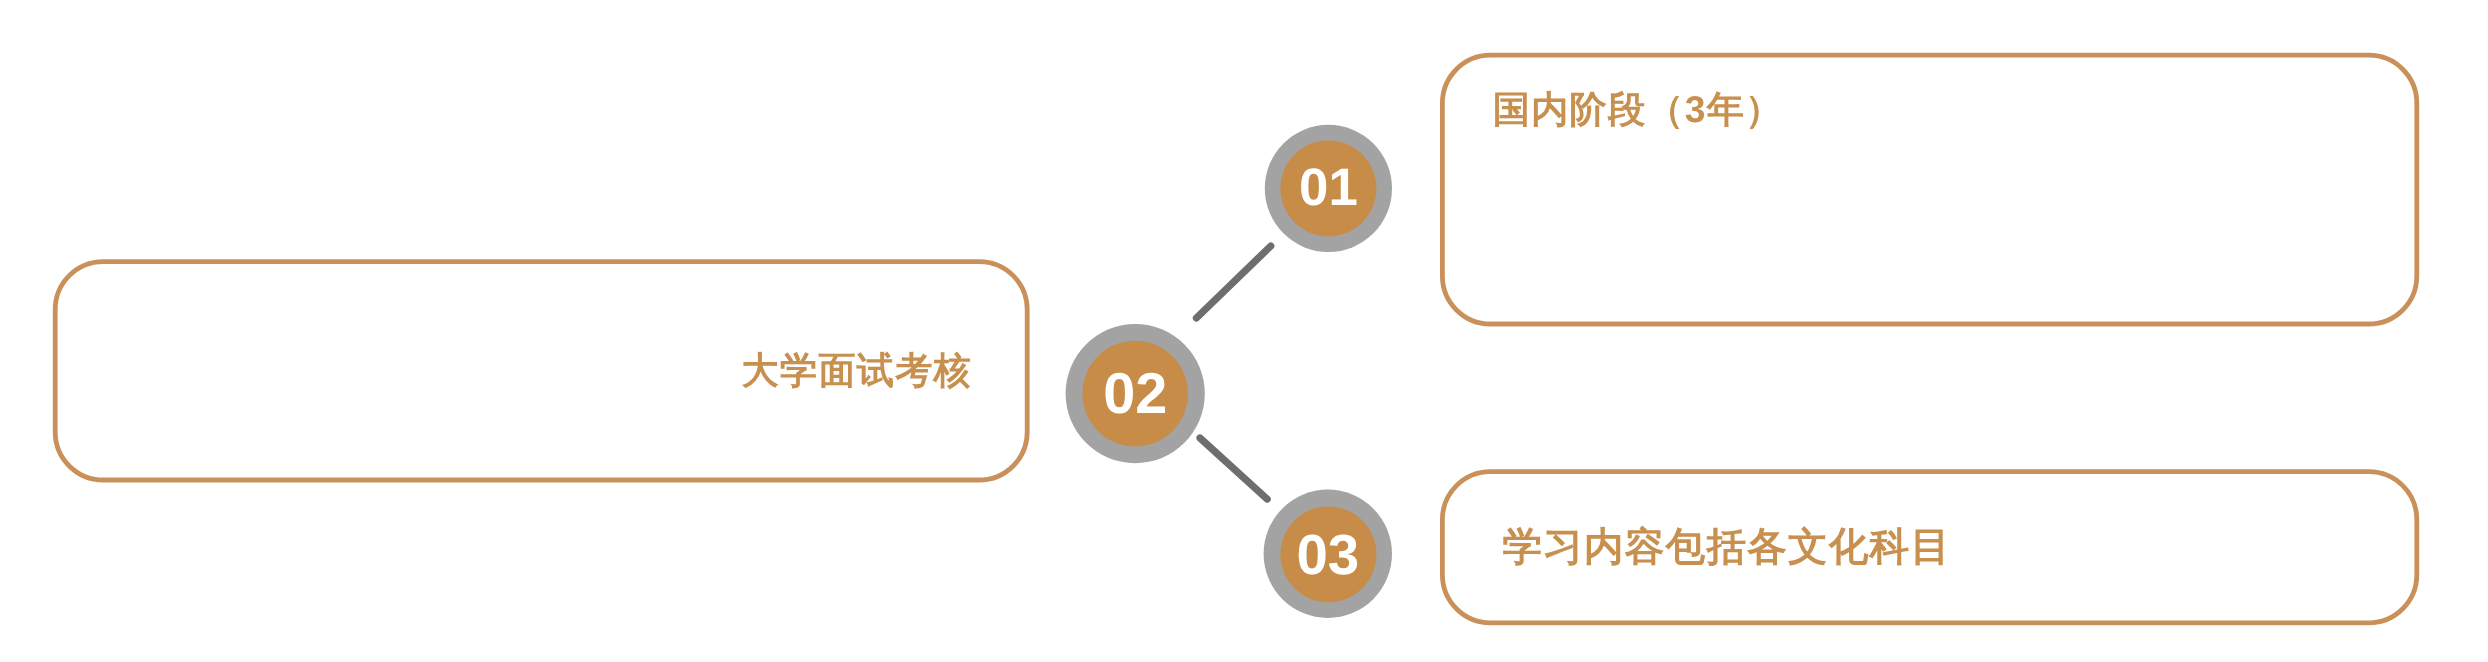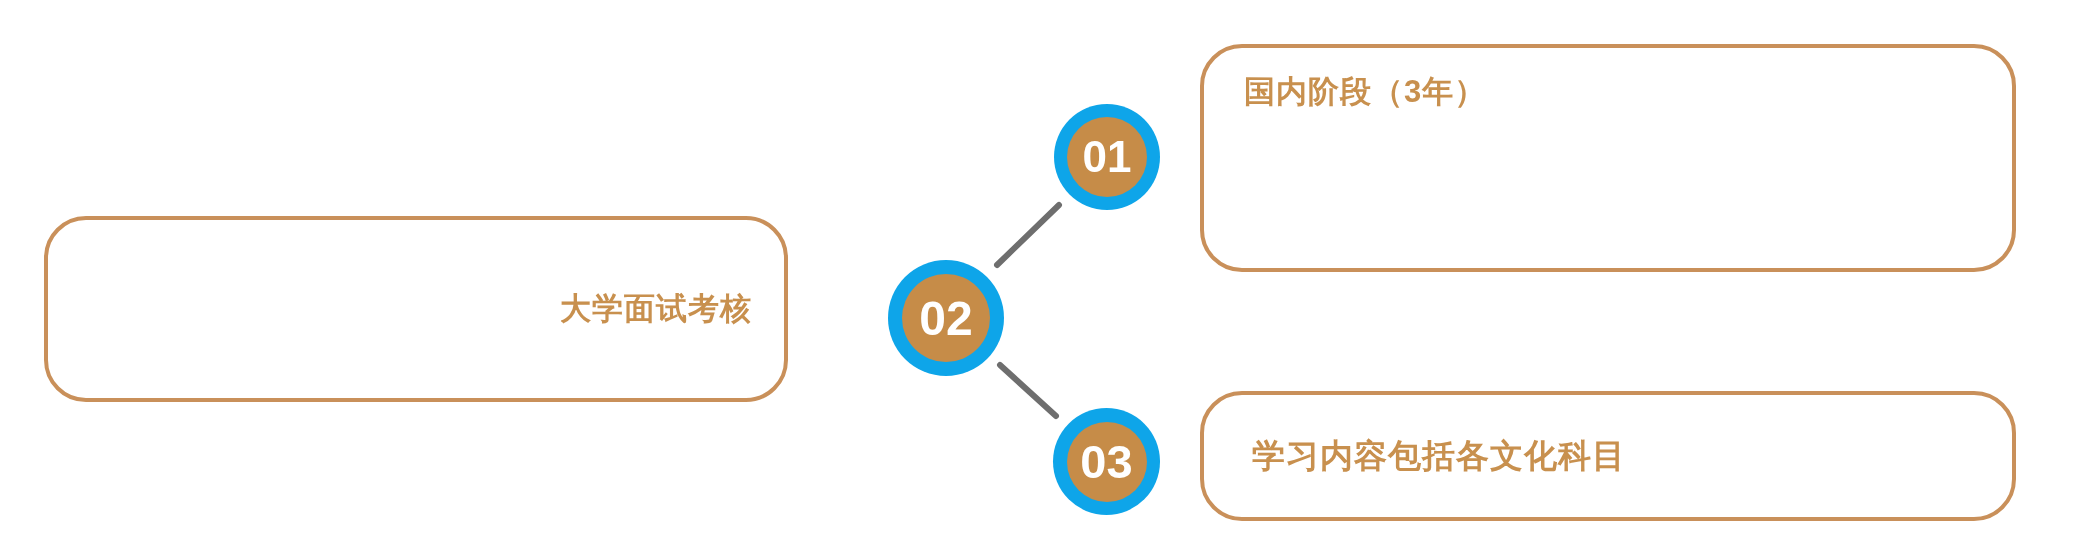--- a/index.html
+++ b/index.html
@@ -28,26 +28,26 @@
   }
   .card {
     position: absolute;
     box-sizing: border-box;
     border: 4px solid #C9905A;
     border-radius: 42px;
     background: #ffffff;
   }
   .card-left {
     left: 44px; top: 216px;
-    width: 744px; height: 186px;
+    width: 814px; height: 186px;
     display: flex;
     flex-direction: column;
     justify-content: center;
     align-items: flex-end;
-    padding-right: 32px;
+    padding-right: 44px;
   }
   .card-top-right {
     left: 1200px; top: 44px;
     width: 816px; height: 228px;
     padding: 22px 40px 0 40px;
   }
   .card-bottom-right {
     left: 1200px; top: 391px;
     width: 816px; height: 130px;
     display: flex;
@@ -68,38 +68,38 @@
   .card-body {
     color: #1B1B1B;
     font-size: 34px;
     line-height: 44px;
     white-space: nowrap;
   }
   .card-top-right .card-title { margin-bottom: 3px; }
   .card-top-right .card-body-line { line-height: 75px; }
   .badge {
     position: absolute;
-    background: #0ea5e9;
+    background: #a3a3a3;
     border-radius: 50%;
     display: flex;
     align-items: center;
     justify-content: center;
   }
   .badge-inner {
     background: #C68C48;
     border-radius: 50%;
     color: #ffffff;
     font-weight: bold;
     display: flex;
     align-items: center;
     justify-content: center;
   }
   .badge-01 { left: 1054px; top: 104px; width: 106px; height: 106px; }
   .badge-01 .badge-inner { width: 80px; height: 80px; font-size: 44px; }
-  .badge-02 { left: 888px; top: 260px; width: 116px; height: 116px; }
+  .badge-02 { left: 888px; top: 270px; width: 116px; height: 116px; }
   .badge-02 .badge-inner { width: 88px; height: 88px; font-size: 48px; }
   .badge-03 { left: 1053px; top: 408px; width: 107px; height: 107px; }
   .badge-03 .badge-inner { width: 80px; height: 80px; font-size: 47px; }
 </style>
 </head>
 <body>
 
 <div class="canvas">
 
   <svg class="connectors" viewBox="0 0 2073 552">

